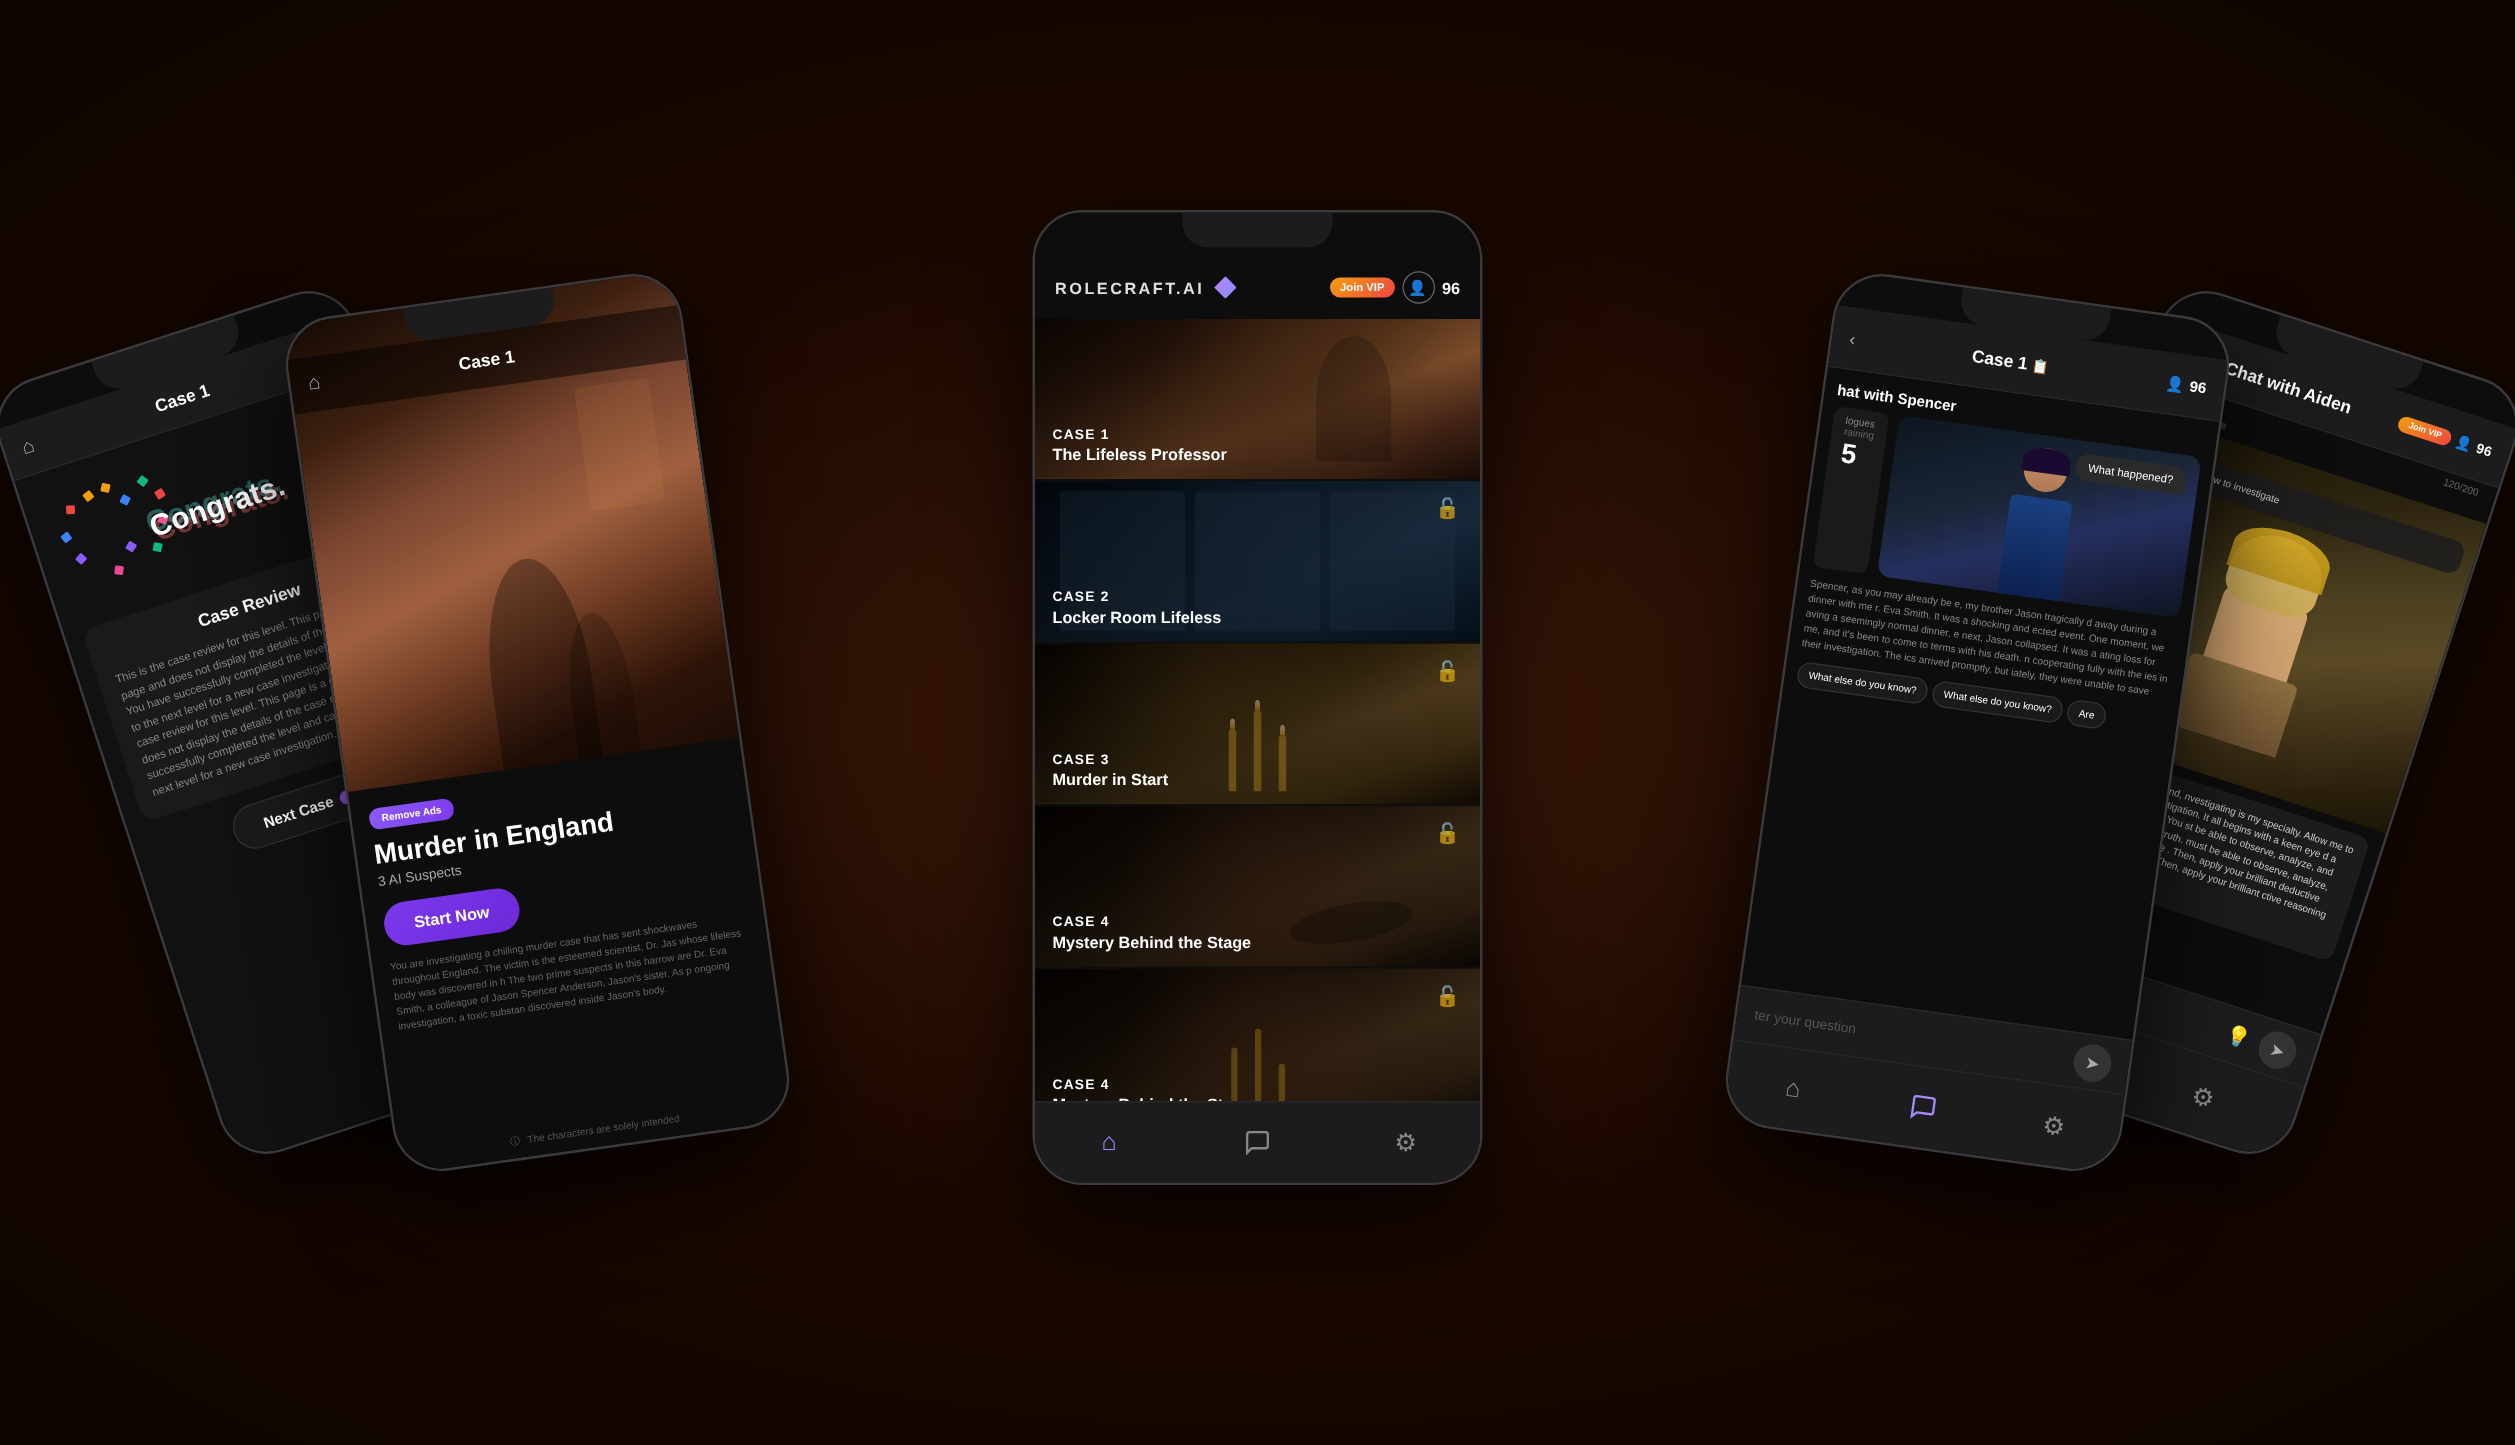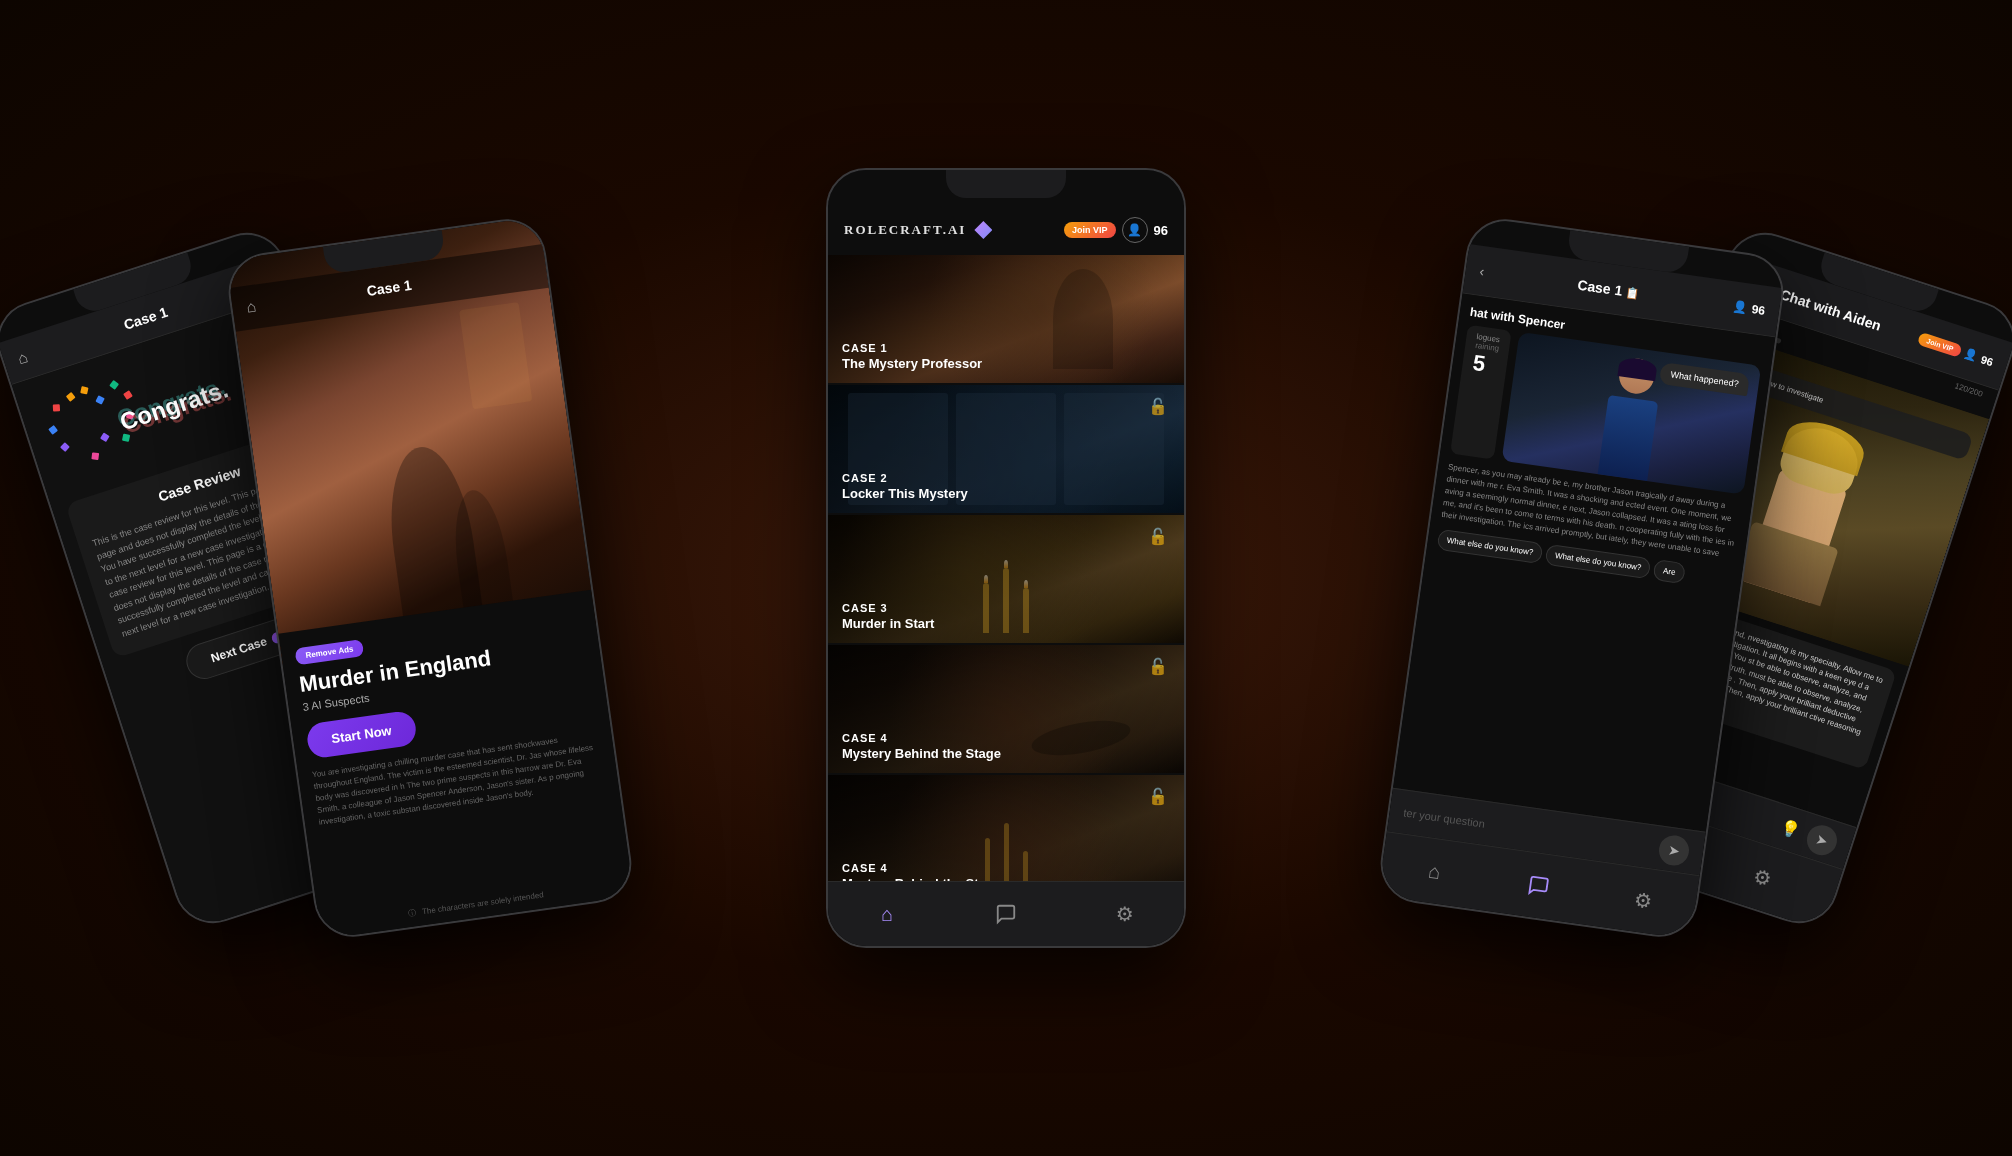--- a/index.html
+++ b/index.html
@@ -84,21 +84,20 @@
       padding: 0 16px;
       z-index: 5;
       background: #0d0d0d;
     }
 
     .logo-text {
       font-size: 13px;
       font-weight: 700;
       letter-spacing: 2px;
       color: #e0e0e0;
-      font-family: Liberation Serif, serif;
     }
 
     .logo-diamond {
       display: inline-block;
       width: 18px;
       height: 18px;
       background: linear-gradient(135deg, #c084fc, #818cf8);
       clip-path: polygon(50% 0%, 100% 50%, 50% 100%, 0% 50%);
       margin-left: 4px;
       vertical-align: middle;
@@ -830,36 +829,36 @@
       </div>
 
       <div class="cases-list">
 
         <div class="case-card case1-scene">
           <div class="case-overlay"></div>
 
           <div style="position:absolute;top:50%;right:20%;transform:translateY(-50%);width:60px;height:100px;background:rgba(0,0,0,0.2);border-radius:50% 50% 0 0;"></div>
           <div class="case-label">
             <div class="case-number">CASE 1</div>
-            <div class="case-name">The Mystery Professor</div>
+            <div class="case-name">The Lifeless Professor</div>
           </div>
         </div>
 
         <div class="case-card case2-scene">
           <div class="case-overlay"></div>
 
           <div style="position:absolute;inset:0;display:flex;align-items:stretch;padding:8px 20px;gap:8px;opacity:0.3;">
             <div style="flex:1;background:#234;border-radius:3px;"></div>
             <div style="flex:1;background:#234;border-radius:3px;"></div>
             <div style="flex:1;background:#234;border-radius:3px;"></div>
           </div>
           <div class="lock-icon">🔓</div>
           <div class="case-label">
             <div class="case-number">CASE 2</div>
-            <div class="case-name">Locker This Mystery</div>
+            <div class="case-name">Locker Room Lifeless</div>
           </div>
         </div>
 
         <div class="case-card case3-scene">
           <div class="case-overlay"></div>
 
           <div style="position:absolute;inset:0;display:flex;align-items:flex-end;justify-content:center;gap:14px;padding-bottom:10px;opacity:0.4;">
             <div style="width:6px;height:50px;background:#c09020;border-radius:3px 3px 0 0;position:relative;">
               <div style="position:absolute;top:-8px;left:50%;transform:translateX(-50%);width:4px;height:8px;background:linear-gradient(to top,#f59e0b,#fff);border-radius:50% 50% 0 0;"></div>
             </div>

